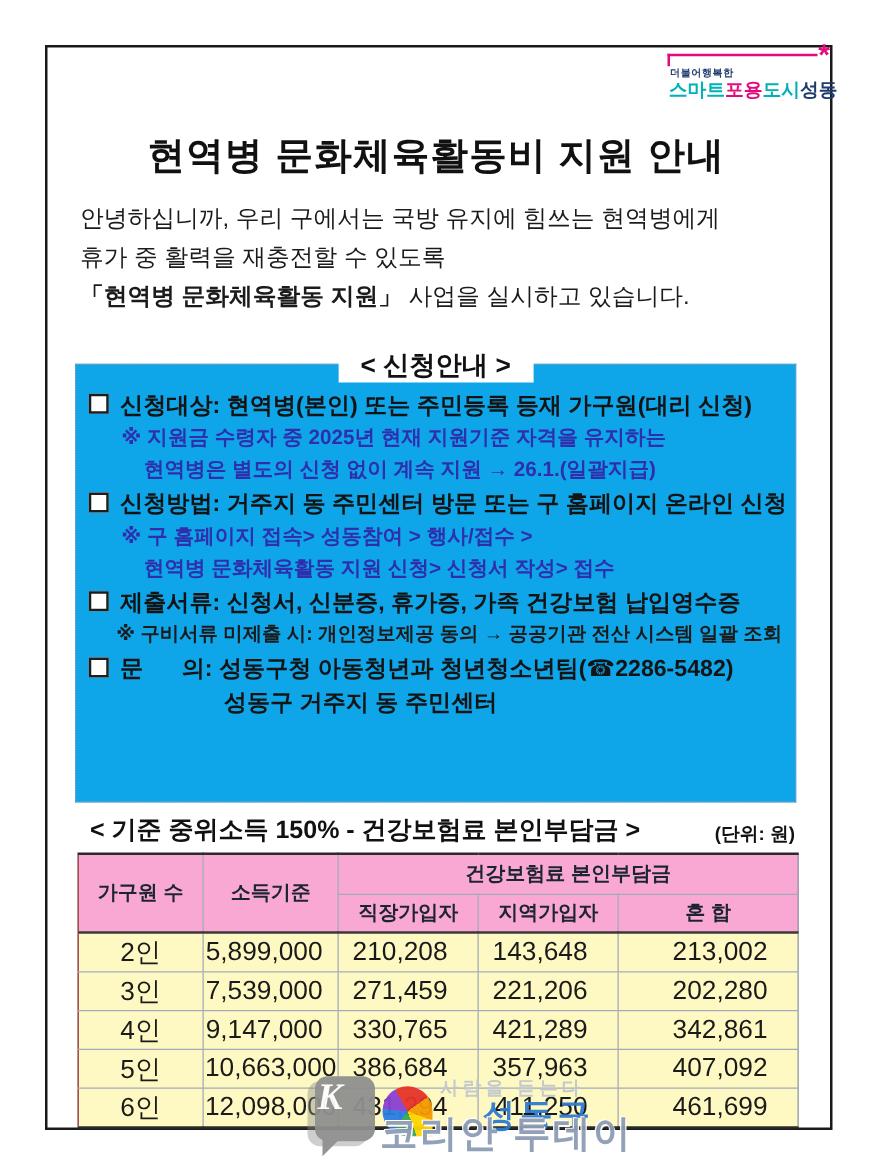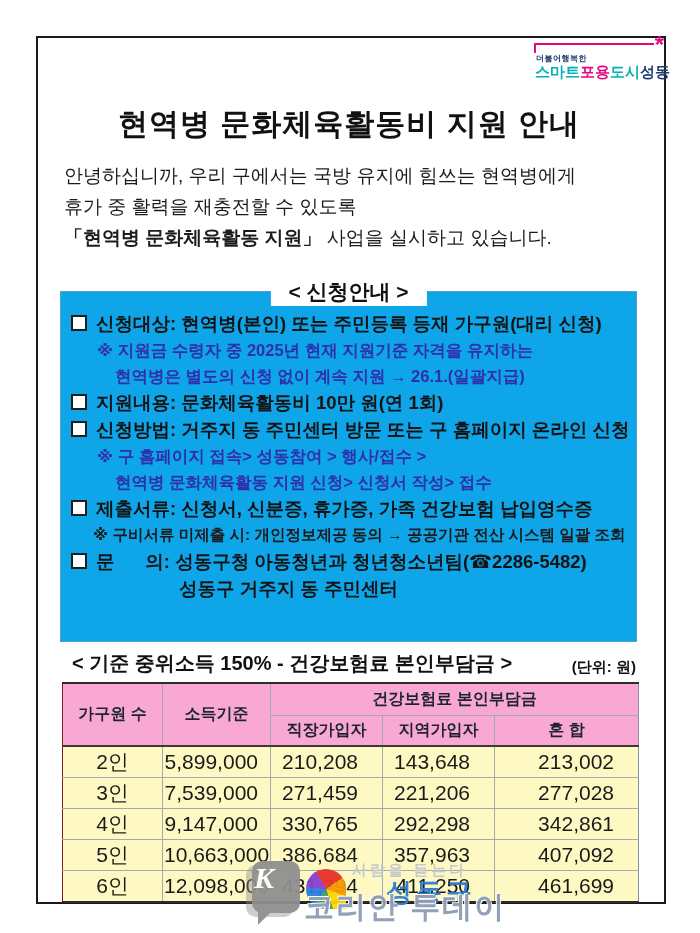--- a/index.html
+++ b/index.html
@@ -91,21 +91,20 @@
   <div>휴가 중 활력을 재충전할 수 있도록</div>
   <div><span class="b">「현역병 문화체육활동 지원」</span><span> 사업을 실시하고 있습니다.</span></div>
 </div>
 
 <div class="notice-box">
   <div class="nb-legend">&lt; 신청안내 &gt;</div>
   <div class="nb-content">
     <div class="nb-main"><span class="checkbox"></span><span class="nb-label">신청대상:</span><span> 현역병(본인) 또는 주민등록 등재 가구원(대리 신청)</span></div>
     <div class="nb-note">※ 지원금 수령자 중 2025년 현재 지원기준 자격을 유지하는</div>
     <div class="nb-note-2">현역병은 별도의 신청 없이 계속 지원 → 26.1.(일괄지급)</div>
-    <div class="nb-main"><span class="checkbox"></span><span class="nb-label">지원내용:</span><span> 문화체육활동비 10만 원(연 1회)</span></div>
     <div class="nb-main"><span class="checkbox"></span><span class="nb-label">신청방법:</span><span> 거주지 동 주민센터 방문 또는 구 홈페이지 온라인 신청</span></div>
     <div class="nb-note">※ 구 홈페이지 접속&gt; 성동참여 &gt; 행사/접수 &gt;</div>
     <div class="nb-note-2">현역병 문화체육활동 지원 신청&gt; 신청서 작성&gt; 접수</div>
     <div class="nb-main"><span class="checkbox"></span><span class="nb-label">제출서류:</span><span> 신청서, 신분증, 휴가증, 가족 건강보험 납입영수증</span></div>
     <div class="nb-small">※ 구비서류 미제출 시: 개인정보제공 동의 → 공공기관 전산 시스템 일괄 조회</div>
     <div class="nb-main"><span class="checkbox"></span><span class="nb-label">문      의:</span><span> 성동구청 아동청년과 청년청소년팀(☎2286-5482)</span></div>
     <div class="nb-cont">성동구 거주지 동 주민센터</div>
   </div>
 </div>
 
@@ -140,27 +139,27 @@
       <td class="num2">5,899,000</td>
       <td class="num">210,208</td>
       <td class="num">143,648</td>
       <td class="num">213,002</td>
     </tr>
     <tr>
       <td class="c">3인</td>
       <td class="num2">7,539,000</td>
       <td class="num">271,459</td>
       <td class="num">221,206</td>
-      <td class="num">277,028</td>
+      <td class="num">202,280</td>
     </tr>
     <tr>
       <td class="c">4인</td>
       <td class="num2">9,147,000</td>
       <td class="num">330,765</td>
-      <td class="num">292,298</td>
+      <td class="num">421,289</td>
       <td class="num">342,861</td>
     </tr>
     <tr>
       <td class="c">5인</td>
       <td class="num2">10,663,000</td>
       <td class="num">386,684</td>
       <td class="num">357,963</td>
       <td class="num">407,092</td>
     </tr>
     <tr>

